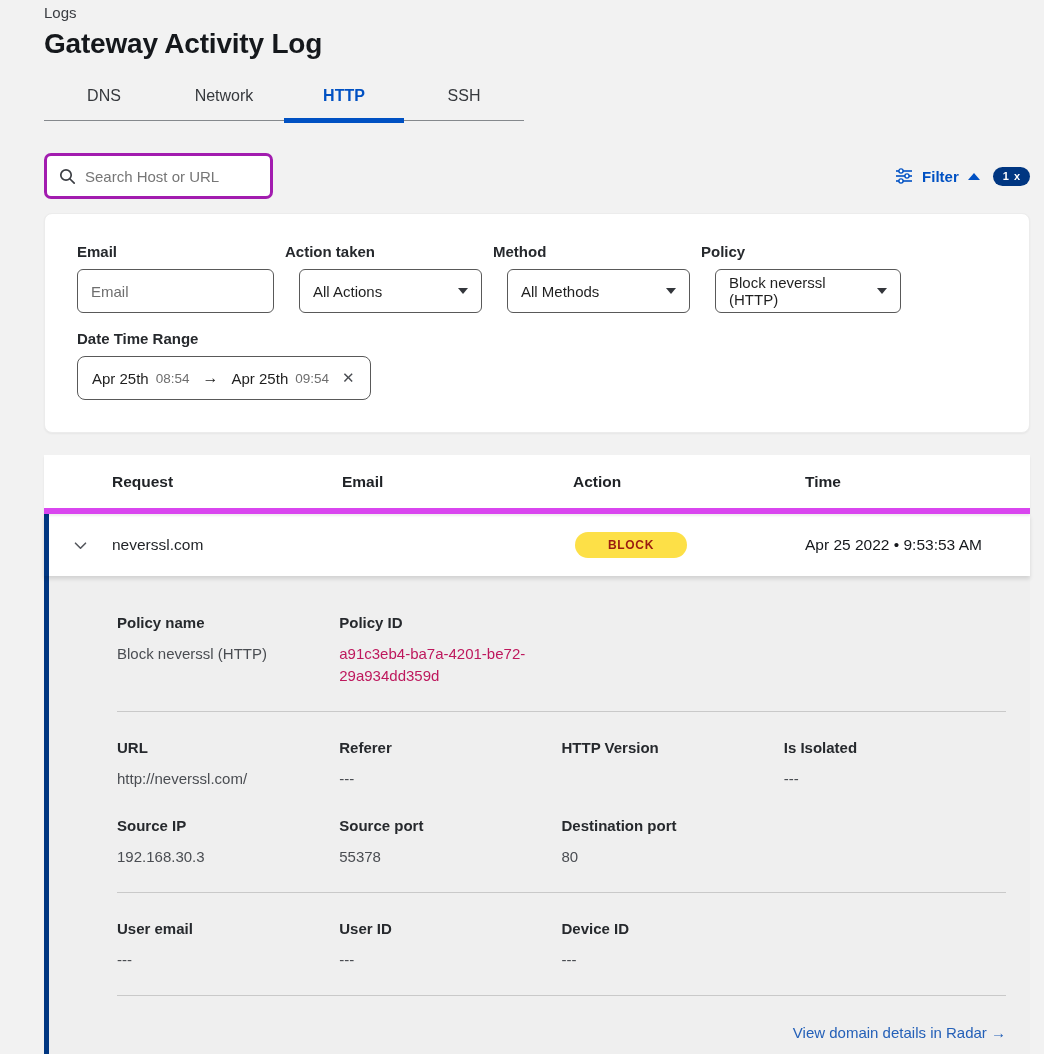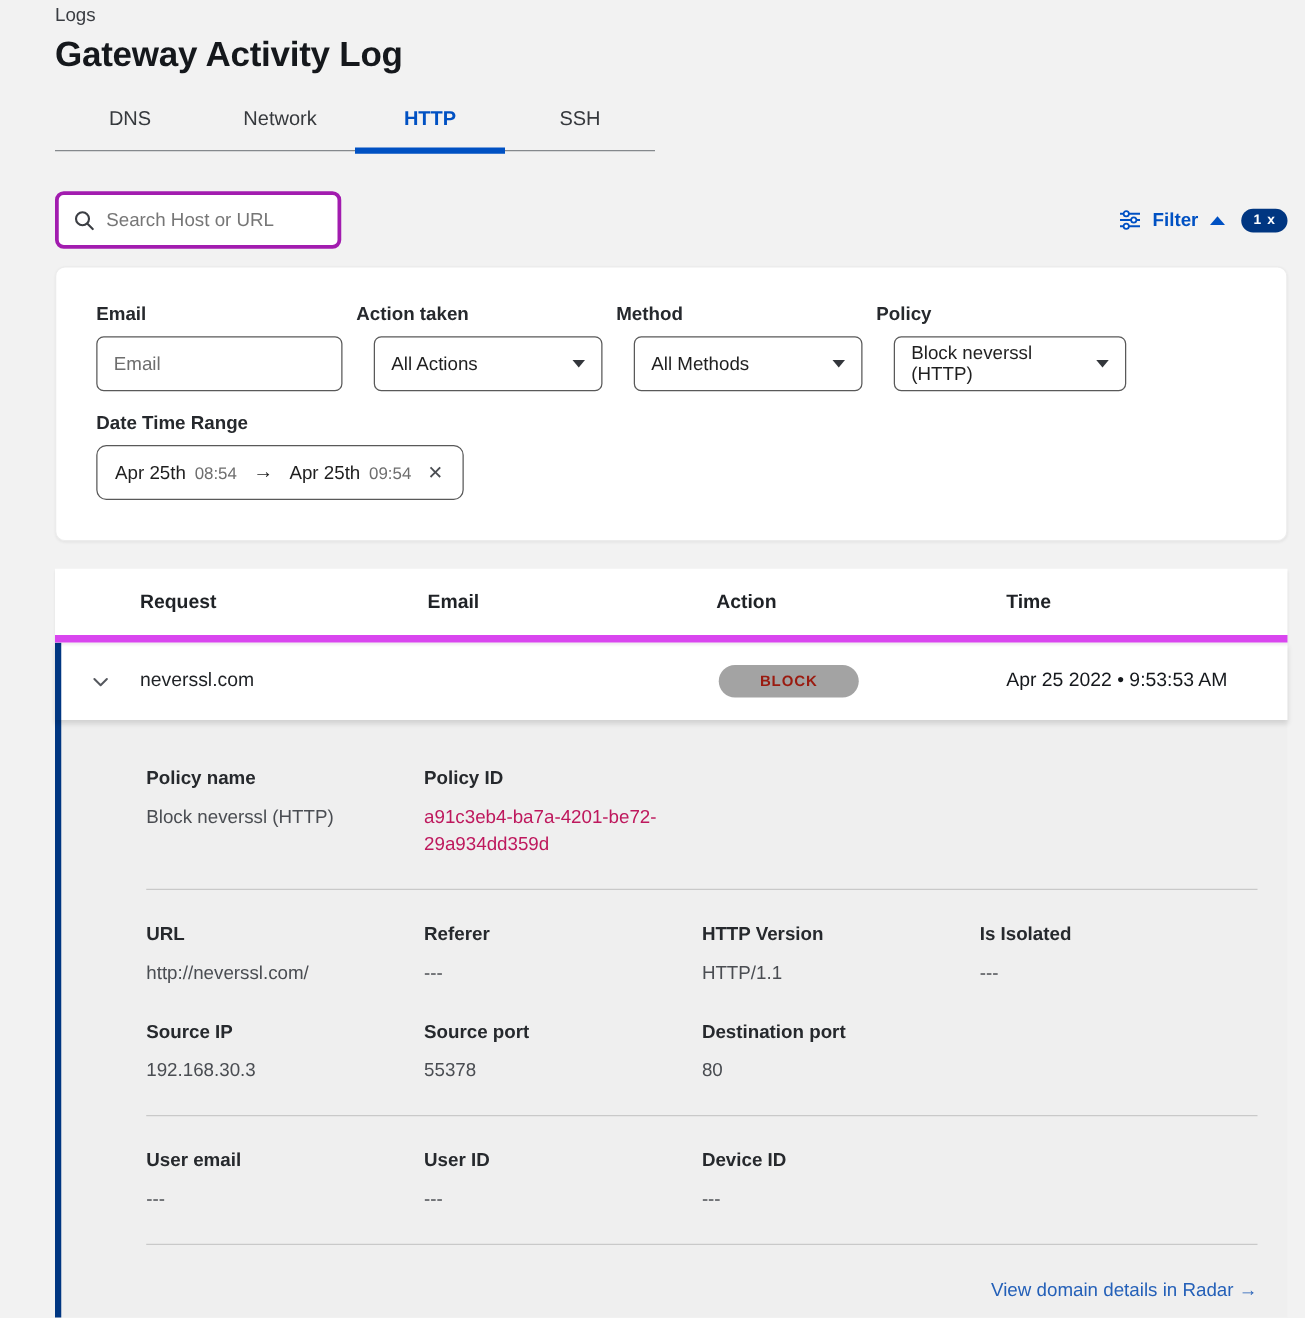--- a/index.html
+++ b/index.html
@@ -53,21 +53,21 @@
   .thead { background: #fff; height: 59px; display: flex; align-items: center; padding-left: 5px; border-bottom: 6px solid #d946ef; box-shadow: 0 2px 2px rgba(0,0,0,0.07); position: relative; z-index: 2; }
   .col-chevron { width: 63px; flex: none; }
   .col-request { width: 230px; flex: none; }
   .col-email { width: 231px; flex: none; }
   .col-action { width: 232px; flex: none; }
   .col-time { flex: 1; }
   .thead .hcell { font-size: 15.5px; font-weight: 700; color: #1f2226; }
   .data-row { background: #fff; height: 62px; display: flex; align-items: center; border-left: 5px solid #003681; box-shadow: 0 3px 4px rgba(0,0,0,0.12); position: relative; z-index: 1; cursor: pointer; }
   .data-row .col-chevron { padding-left: 23px; display: flex; align-items: center; }
   .request-text { font-size: 15.5px; color: #1f2226; }
-  .block-badge { width: 112px; height: 26px; border-radius: 13px; background: #a3a3a3; color: #9a1b10; font-size: 12px; font-weight: 700; letter-spacing: 0.7px; display: flex; align-items: center; justify-content: center; margin-left: 2px; }
+  .block-badge { width: 112px; height: 26px; border-radius: 13px; background: #fde047; color: #9a1b10; font-size: 12px; font-weight: 700; letter-spacing: 0.7px; display: flex; align-items: center; justify-content: center; margin-left: 2px; }
   .time-text { font-size: 15.5px; color: #15181c; }
 
   
   .expanded { background: #efefef; border-left: 5px solid #003681; padding: 38px 24px 20px 68px; height: 481px; overflow: hidden; }
   .detail-grid { display: grid; grid-template-columns: repeat(4, 1fr); width: 889px; }
   .detail-grid + .detail-grid { margin-top: 28px; }
   .detail-field .lbl { font-size: 15px; font-weight: 700; color: #26292d; }
   .detail-field .val { font-size: 15px; color: #4a4d52; margin-top: 12px; line-height: 1.45; }
   .detail-field .val.link { color: #be185d; max-width: 192px; overflow-wrap: break-word; cursor: pointer; }
   .divider { border: none; border-top: 1px solid #c9c9c9; width: 889px; margin: 24px 0 27px; }
@@ -205,21 +205,20 @@
             <div class="detail-field">
               <div class="lbl">URL</div>
               <div class="val">http://neverssl.com/</div>
             </div>
             <div class="detail-field">
               <div class="lbl">Referer</div>
               <div class="val">---</div>
             </div>
             <div class="detail-field">
               <div class="lbl">HTTP Version</div>
-              <div class="val">HTTP/1.1</div>
             </div>
             <div class="detail-field">
               <div class="lbl">Is Isolated</div>
               <div class="val">---</div>
             </div>
           </div>
           <div class="detail-grid">
             <div class="detail-field">
               <div class="lbl">Source IP</div>
               <div class="val">192.168.30.3</div>

